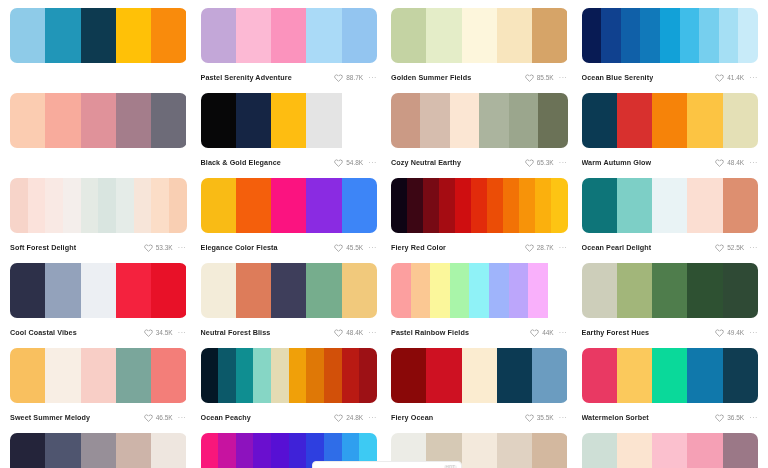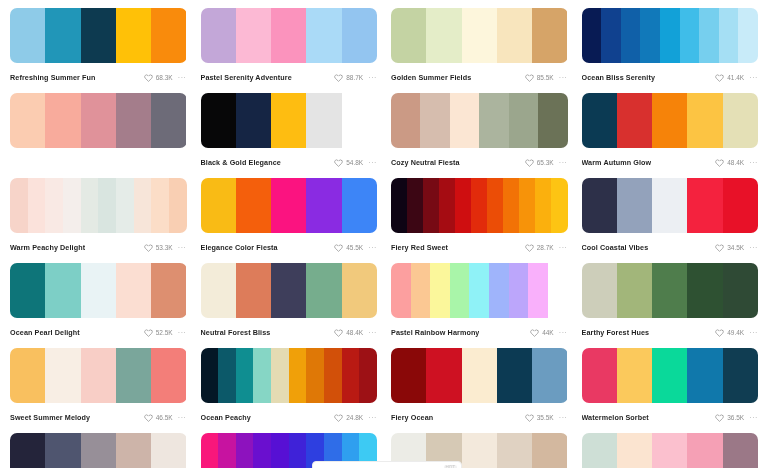--- a/index.html
+++ b/index.html
@@ -126,35 +126,20 @@
 
 <div id="gallery">
     <div class="palette-card">
     <div class="swatch-strip">
         <div class="swatch" style="background: rgb(142, 203, 232);"></div>
         <div class="swatch" style="background: rgb(33, 150, 184);"></div>
         <div class="swatch" style="background: rgb(13, 58, 80);"></div>
         <div class="swatch" style="background: rgb(255, 193, 7);"></div>
         <div class="swatch" style="background: rgb(249, 139, 12);"></div>
       </div>
-    <div class="card-meta">
-      <span class="palette-title">Refreshing Summer Fun</span>
-      <span class="meta-right">
-        <span class="like-group">
-          <span class="heart-icon">
-            <svg viewBox="0 0 24 24" fill="none" stroke="#9b9b9b" stroke-width="2.2" stroke-linecap="round" stroke-linejoin="round">
-              <path d="M20.8 6.6a5 5 0 0 0-7.1 0L12 8.3l-1.7-1.7a5 5 0 1 0-7.1 7.1L12 22.4l8.8-8.7a5 5 0 0 0 0-7.1z"></path>
-            </svg>
-          </span>
-          <span class="like-count">68.3K</span>
-        </span>
-        <span class="more-menu">···</span>
-      </span>
-
-    </div>
   </div>
     <div class="palette-card">
     <div class="swatch-strip">
         <div class="swatch" style="background: rgb(195, 167, 216);"></div>
         <div class="swatch" style="background: rgb(252, 185, 212);"></div>
         <div class="swatch" style="background: rgb(251, 147, 189);"></div>
         <div class="swatch" style="background: rgb(170, 218, 247);"></div>
         <div class="swatch" style="background: rgb(147, 197, 240);"></div>
       </div>
     <div class="card-meta">
@@ -203,21 +188,21 @@
         <div class="swatch" style="background: rgb(16, 65, 143);"></div>
         <div class="swatch" style="background: rgb(16, 96, 168);"></div>
         <div class="swatch" style="background: rgb(17, 121, 186);"></div>
         <div class="swatch" style="background: rgb(18, 161, 216);"></div>
         <div class="swatch" style="background: rgb(63, 189, 233);"></div>
         <div class="swatch" style="background: rgb(118, 207, 238);"></div>
         <div class="swatch" style="background: rgb(165, 223, 244);"></div>
         <div class="swatch" style="background: rgb(200, 235, 249);"></div>
       </div>
     <div class="card-meta">
-      <span class="palette-title">Ocean Bliss Serenity</span>
+      <span class="palette-title">Ocean Blue Serenity</span>
       <span class="meta-right">
         <span class="like-group">
           <span class="heart-icon">
             <svg viewBox="0 0 24 24" fill="none" stroke="#9b9b9b" stroke-width="2.2" stroke-linecap="round" stroke-linejoin="round">
               <path d="M20.8 6.6a5 5 0 0 0-7.1 0L12 8.3l-1.7-1.7a5 5 0 1 0-7.1 7.1L12 22.4l8.8-8.7a5 5 0 0 0 0-7.1z"></path>
             </svg>
           </span>
           <span class="like-count">41.4K</span>
         </span>
         <span class="more-menu">···</span>
@@ -261,21 +246,21 @@
     <div class="palette-card">
     <div class="swatch-strip">
         <div class="swatch" style="background: rgb(203, 154, 133);"></div>
         <div class="swatch" style="background: rgb(214, 189, 174);"></div>
         <div class="swatch" style="background: rgb(251, 230, 211);"></div>
         <div class="swatch" style="background: rgb(171, 180, 158);"></div>
         <div class="swatch" style="background: rgb(155, 166, 141);"></div>
         <div class="swatch" style="background: rgb(107, 114, 87);"></div>
       </div>
     <div class="card-meta">
-      <span class="palette-title">Cozy Neutral Fiesta</span>
+      <span class="palette-title">Cozy Neutral Earthy</span>
       <span class="meta-right">
         <span class="like-group">
           <span class="heart-icon">
             <svg viewBox="0 0 24 24" fill="none" stroke="#9b9b9b" stroke-width="2.2" stroke-linecap="round" stroke-linejoin="round">
               <path d="M20.8 6.6a5 5 0 0 0-7.1 0L12 8.3l-1.7-1.7a5 5 0 1 0-7.1 7.1L12 22.4l8.8-8.7a5 5 0 0 0 0-7.1z"></path>
             </svg>
           </span>
           <span class="like-count">65.3K</span>
         </span>
         <span class="more-menu">···</span>
@@ -314,21 +299,21 @@
         <div class="swatch" style="background: rgb(249, 233, 228);"></div>
         <div class="swatch" style="background: rgb(244, 238, 235);"></div>
         <div class="swatch" style="background: rgb(228, 234, 228);"></div>
         <div class="swatch" style="background: rgb(217, 229, 224);"></div>
         <div class="swatch" style="background: rgb(229, 236, 232);"></div>
         <div class="swatch" style="background: rgb(247, 229, 217);"></div>
         <div class="swatch" style="background: rgb(251, 221, 199);"></div>
         <div class="swatch" style="background: rgb(249, 207, 179);"></div>
       </div>
     <div class="card-meta">
-      <span class="palette-title">Warm Peachy Delight</span>
+      <span class="palette-title">Soft Forest Delight</span>
       <span class="meta-right">
         <span class="like-group">
           <span class="heart-icon">
             <svg viewBox="0 0 24 24" fill="none" stroke="#9b9b9b" stroke-width="2.2" stroke-linecap="round" stroke-linejoin="round">
               <path d="M20.8 6.6a5 5 0 0 0-7.1 0L12 8.3l-1.7-1.7a5 5 0 1 0-7.1 7.1L12 22.4l8.8-8.7a5 5 0 0 0 0-7.1z"></path>
             </svg>
           </span>
           <span class="like-count">53.3K</span>
         </span>
         <span class="more-menu">···</span>
@@ -368,29 +353,53 @@
         <div class="swatch" style="background: rgb(165, 12, 18);"></div>
         <div class="swatch" style="background: rgb(207, 14, 16);"></div>
         <div class="swatch" style="background: rgb(226, 43, 11);"></div>
         <div class="swatch" style="background: rgb(235, 77, 6);"></div>
         <div class="swatch" style="background: rgb(242, 114, 6);"></div>
         <div class="swatch" style="background: rgb(247, 147, 9);"></div>
         <div class="swatch" style="background: rgb(251, 176, 13);"></div>
         <div class="swatch" style="background: rgb(253, 196, 19);"></div>
       </div>
     <div class="card-meta">
-      <span class="palette-title">Fiery Red Sweet</span>
+      <span class="palette-title">Fiery Red Color</span>
       <span class="meta-right">
         <span class="like-group">
           <span class="heart-icon">
             <svg viewBox="0 0 24 24" fill="none" stroke="#9b9b9b" stroke-width="2.2" stroke-linecap="round" stroke-linejoin="round">
               <path d="M20.8 6.6a5 5 0 0 0-7.1 0L12 8.3l-1.7-1.7a5 5 0 1 0-7.1 7.1L12 22.4l8.8-8.7a5 5 0 0 0 0-7.1z"></path>
             </svg>
           </span>
           <span class="like-count">28.7K</span>
+        </span>
+        <span class="more-menu">···</span>
+      </span>
+
+    </div>
+  </div>
+    <div class="palette-card">
+    <div class="swatch-strip">
+        <div class="swatch" style="background: rgb(14, 117, 121);"></div>
+        <div class="swatch" style="background: rgb(125, 207, 198);"></div>
+        <div class="swatch" style="background: rgb(233, 243, 245);"></div>
+        <div class="swatch" style="background: rgb(251, 222, 210);"></div>
+        <div class="swatch" style="background: rgb(221, 143, 112);"></div>
+      </div>
+    <div class="card-meta">
+      <span class="palette-title">Ocean Pearl Delight</span>
+      <span class="meta-right">
+        <span class="like-group">
+          <span class="heart-icon">
+            <svg viewBox="0 0 24 24" fill="none" stroke="#9b9b9b" stroke-width="2.2" stroke-linecap="round" stroke-linejoin="round">
+              <path d="M20.8 6.6a5 5 0 0 0-7.1 0L12 8.3l-1.7-1.7a5 5 0 1 0-7.1 7.1L12 22.4l8.8-8.7a5 5 0 0 0 0-7.1z"></path>
+            </svg>
+          </span>
+          <span class="like-count">52.5K</span>
         </span>
         <span class="more-menu">···</span>
       </span>
 
     </div>
   </div>
     <div class="palette-card">
     <div class="swatch-strip">
         <div class="swatch" style="background: rgb(45, 48, 73);"></div>
         <div class="swatch" style="background: rgb(147, 162, 187);"></div>
@@ -401,44 +410,20 @@
     <div class="card-meta">
       <span class="palette-title">Cool Coastal Vibes</span>
       <span class="meta-right">
         <span class="like-group">
           <span class="heart-icon">
             <svg viewBox="0 0 24 24" fill="none" stroke="#9b9b9b" stroke-width="2.2" stroke-linecap="round" stroke-linejoin="round">
               <path d="M20.8 6.6a5 5 0 0 0-7.1 0L12 8.3l-1.7-1.7a5 5 0 1 0-7.1 7.1L12 22.4l8.8-8.7a5 5 0 0 0 0-7.1z"></path>
             </svg>
           </span>
           <span class="like-count">34.5K</span>
-        </span>
-        <span class="more-menu">···</span>
-      </span>
-
-    </div>
-  </div>
-    <div class="palette-card">
-    <div class="swatch-strip">
-        <div class="swatch" style="background: rgb(14, 117, 121);"></div>
-        <div class="swatch" style="background: rgb(125, 207, 198);"></div>
-        <div class="swatch" style="background: rgb(233, 243, 245);"></div>
-        <div class="swatch" style="background: rgb(251, 222, 210);"></div>
-        <div class="swatch" style="background: rgb(221, 143, 112);"></div>
-      </div>
-    <div class="card-meta">
-      <span class="palette-title">Ocean Pearl Delight</span>
-      <span class="meta-right">
-        <span class="like-group">
-          <span class="heart-icon">
-            <svg viewBox="0 0 24 24" fill="none" stroke="#9b9b9b" stroke-width="2.2" stroke-linecap="round" stroke-linejoin="round">
-              <path d="M20.8 6.6a5 5 0 0 0-7.1 0L12 8.3l-1.7-1.7a5 5 0 1 0-7.1 7.1L12 22.4l8.8-8.7a5 5 0 0 0 0-7.1z"></path>
-            </svg>
-          </span>
-          <span class="like-count">52.5K</span>
         </span>
         <span class="more-menu">···</span>
       </span>
 
     </div>
   </div>
     <div class="palette-card">
     <div class="swatch-strip">
         <div class="swatch" style="background: rgb(243, 236, 217);"></div>
         <div class="swatch" style="background: rgb(221, 124, 90);"></div>
@@ -468,21 +453,21 @@
         <div class="swatch" style="background: rgb(251, 200, 147);"></div>
         <div class="swatch" style="background: rgb(251, 247, 155);"></div>
         <div class="swatch" style="background: rgb(169, 245, 169);"></div>
         <div class="swatch" style="background: rgb(143, 242, 247);"></div>
         <div class="swatch" style="background: rgb(159, 180, 251);"></div>
         <div class="swatch" style="background: rgb(188, 166, 251);"></div>
         <div class="swatch" style="background: rgb(249, 176, 251);"></div>
         <div class="swatch" style="background: rgb(255, 255, 255);"></div>
       </div>
     <div class="card-meta">
-      <span class="palette-title">Pastel Rainbow Harmony</span>
+      <span class="palette-title">Pastel Rainbow Fields</span>
       <span class="meta-right">
         <span class="like-group">
           <span class="heart-icon">
             <svg viewBox="0 0 24 24" fill="none" stroke="#9b9b9b" stroke-width="2.2" stroke-linecap="round" stroke-linejoin="round">
               <path d="M20.8 6.6a5 5 0 0 0-7.1 0L12 8.3l-1.7-1.7a5 5 0 1 0-7.1 7.1L12 22.4l8.8-8.7a5 5 0 0 0 0-7.1z"></path>
             </svg>
           </span>
           <span class="like-count">44K</span>
         </span>
         <span class="more-menu">···</span>

